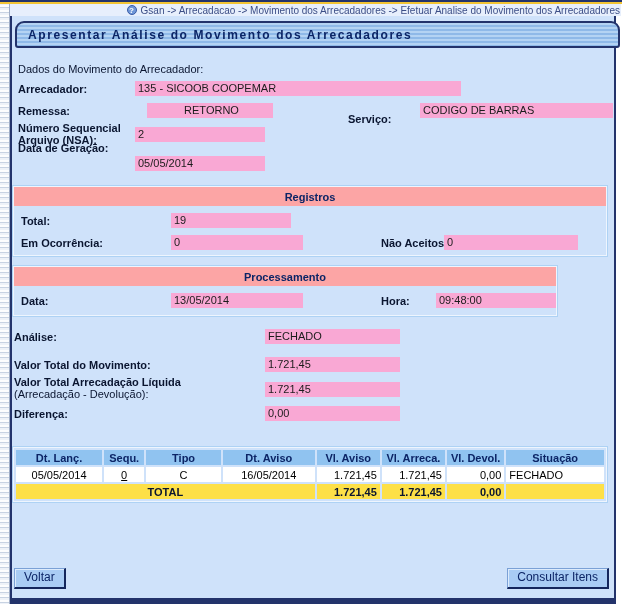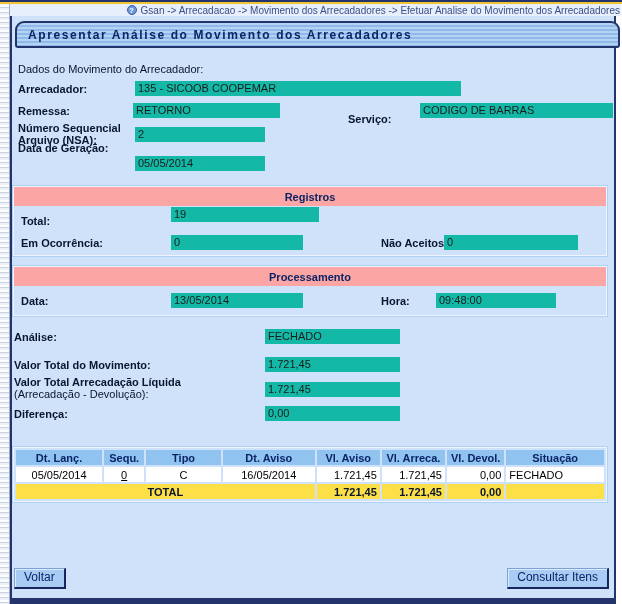--- a/index.html
+++ b/index.html
@@ -24,21 +24,21 @@
     background:#cfe2fa;border-left:2px solid #23336b;border-right:2px solid #23336b;border-bottom:6px solid #23336b;}
 
   .title-bar{position:absolute;left:3px;top:5px;width:590px;height:23px;border:2px solid #23336b;
     border-radius:9px 9px 3px 3px;
     background:repeating-linear-gradient(to bottom,#b4d3f3 0 2px,#8fb9e8 2px 4px);
     display:flex;align-items:center;padding-left:11px;
     font-size:12px;font-weight:bold;letter-spacing:1.6px;color:#0c2566;}
 
   .lbl{position:absolute;font-size:11px;font-weight:bold;color:#0a1530;white-space:nowrap;}
   .lbl.plain{font-weight:normal;}
-  .field{position:absolute;height:15px;background:#14b8a6;color:#1c1c1c;font-size:11px;
+  .field{position:absolute;height:15px;background:#f9a8d4;color:#1c1c1c;font-size:11px;
     line-height:15px;padding-left:3px;box-sizing:border-box;white-space:nowrap;overflow:hidden;}
 
   .sect{position:absolute;box-sizing:border-box;border:1px solid #eef5fe;box-shadow:0 0 0 1px #aed2f4;background:#cfe2fa;}
   .sect-hdr{height:19px;background:#fca5a5;display:flex;align-items:center;justify-content:center;
     font-size:11px;font-weight:bold;color:#0c2566;}
 
   
   .table-wrap{position:absolute;left:1px;top:431px;width:594px;box-sizing:border-box;
     border:1px solid #eef5fe;box-shadow:0 0 0 1px #aed2f4;background:#cfe2fa;}
   table.grid{width:100%;border-collapse:separate;border-spacing:2px;table-layout:fixed;}
@@ -70,42 +70,42 @@
 
   <div class="frame">
     <div class="title-bar">Apresentar Análise do Movimento dos Arrecadadores</div>
 
     <div class="lbl plain" style="left:6px;top:47px;">Dados do Movimento do Arrecadador:</div>
 
     <div class="lbl" style="left:6px;top:67px;">Arrecadador:</div>
     <div class="field" style="left:123px;top:65px;width:326px;">135 - SICOOB COOPEMAR</div>
 
     <div class="lbl" style="left:6px;top:89px;">Remessa:</div>
-    <div class="field" style="left:121px;top:87px;width:147px;">RETORNO</div>
+    <div class="field" style="left:135px;top:87px;width:126px;text-align:center;">RETORNO</div>
     <div class="lbl" style="left:336px;top:89px;margin-top:8px;">Serviço:</div>
     <div class="field" style="left:408px;top:87px;width:193px;">CODIGO DE BARRAS</div>
 
     <div class="lbl" style="left:6px;top:106px;">Número Sequencial</div>
     <div class="lbl" style="left:6px;top:118px;">Arquivo (NSA):</div>
     <div class="field" style="left:123px;top:111px;width:130px;">2</div>
 
     <div class="lbl" style="left:6px;top:126px;">Data de Geração:</div>
     <div class="field" style="left:123px;top:140px;width:130px;">05/05/2014</div>
 
     <div class="sect" style="left:1px;top:170px;width:594px;height:70px;">
       <div class="sect-hdr">Registros</div>
       <div class="lbl" style="left:7px;top:28px;">Total:</div>
-      <div class="field" style="left:157px;top:20px;width:148px;">19</div>
+      <div class="field" style="left:157px;top:26px;width:120px;">19</div>
       <div class="lbl" style="left:7px;top:50px;">Em Ocorrência:</div>
       <div class="field" style="left:157px;top:48px;width:132px;">0</div>
       <div class="lbl" style="left:367px;top:50px;">Não Aceitos:</div>
       <div class="field" style="left:430px;top:48px;width:134px;">0</div>
     </div>
 
-    <div class="sect" style="left:1px;top:250px;width:594px;height:50px;">
+    <div class="sect" style="left:1px;top:250px;width:544px;height:50px;">
       <div class="sect-hdr">Processamento</div>
       <div class="lbl" style="left:7px;top:28px;">Data:</div>
       <div class="field" style="left:157px;top:26px;width:132px;">13/05/2014</div>
       <div class="lbl" style="left:367px;top:28px;">Hora:</div>
       <div class="field" style="left:422px;top:26px;width:120px;">09:48:00</div>
     </div>
 
     <div class="lbl" style="left:2px;top:315px;">Análise:</div>
     <div class="field" style="left:253px;top:313px;width:135px;">FECHADO</div>
 

